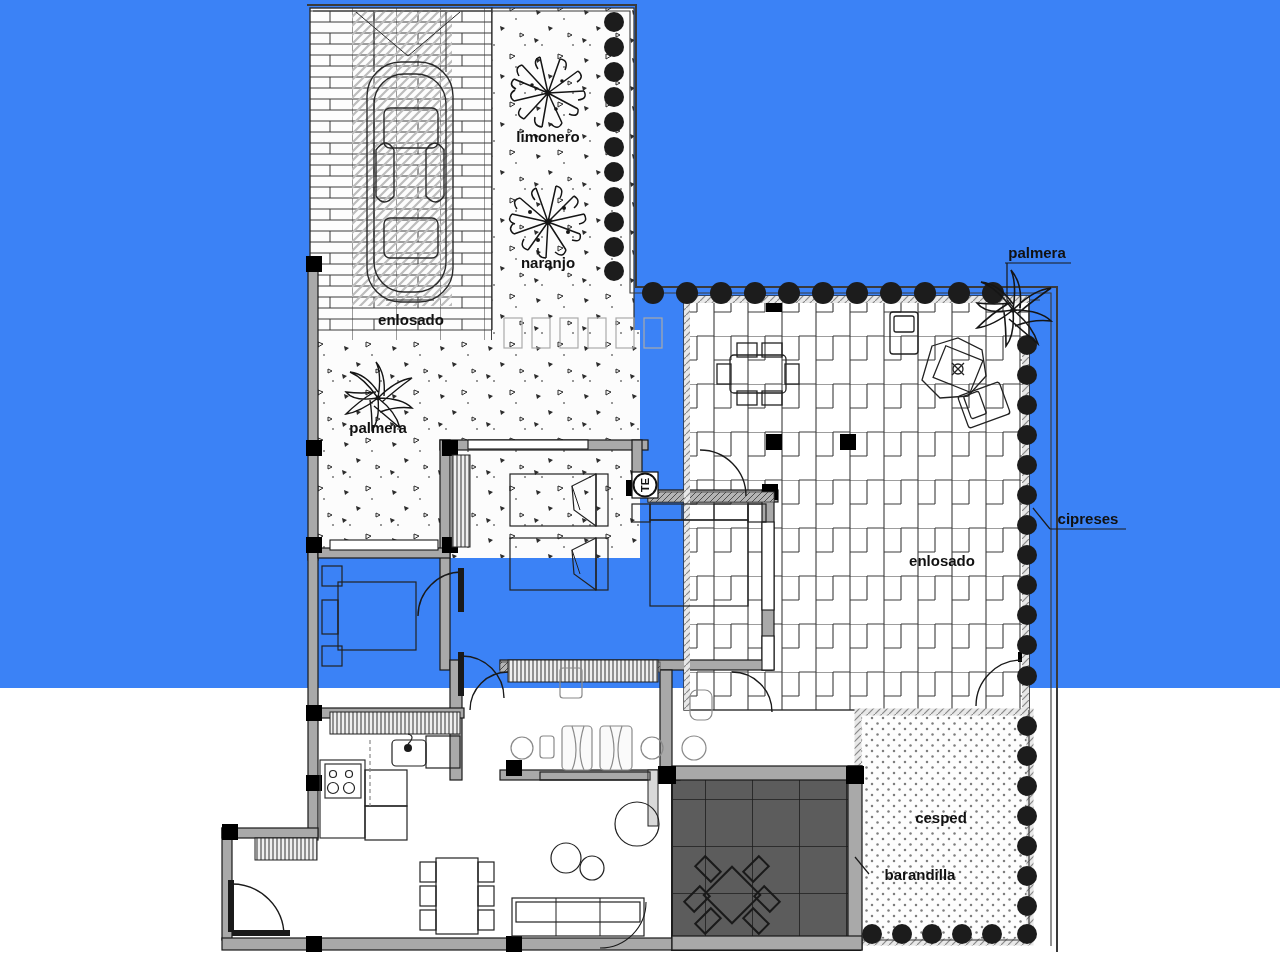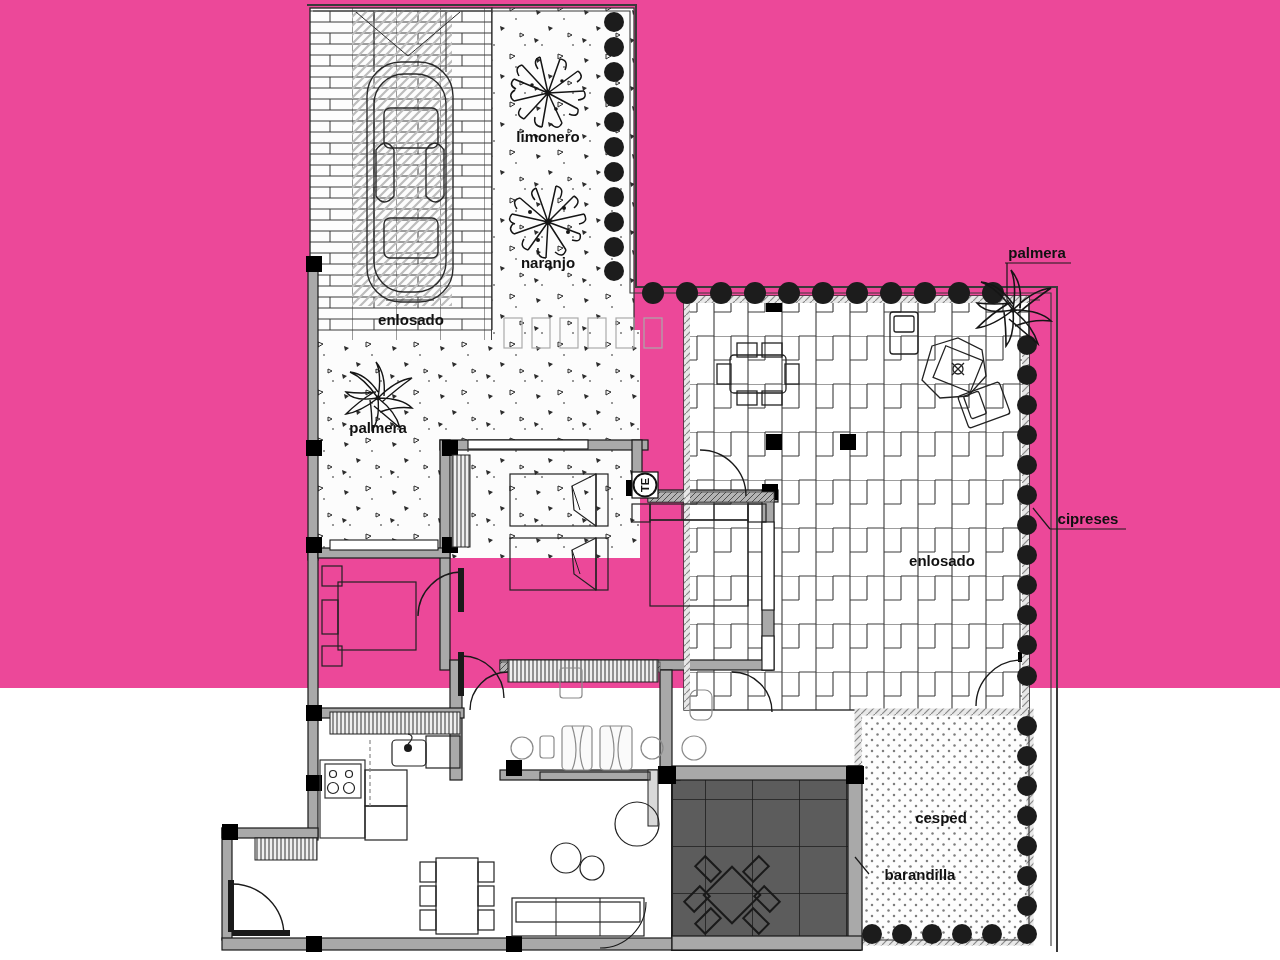--- a/index.html
+++ b/index.html
@@ -1,18 +1,18 @@
 <!DOCTYPE html>
 <html><head>
 <meta charset="utf-8">
 <style>
   html,body{margin:0;padding:0;background:#ffffff;}
   body{width:1280px;height:960px;overflow:hidden;
        font-family:"Liberation Sans", sans-serif;}
-  #plan-root{position:relative;width:1280px;height:688px;background:#ec4899;}
+  #plan-root{position:relative;width:1280px;height:688px;background:#3b82f6;}
   svg{display:block;}
   .lbl{font-family:"Liberation Sans", sans-serif;font-weight:700;fill:#111;}
 </style>
 </head>
 <body>
 
 <div id="plan-root">
 <svg id="plan" width="1280" height="960" viewBox="0 0 1280 960">
   <defs>
 

